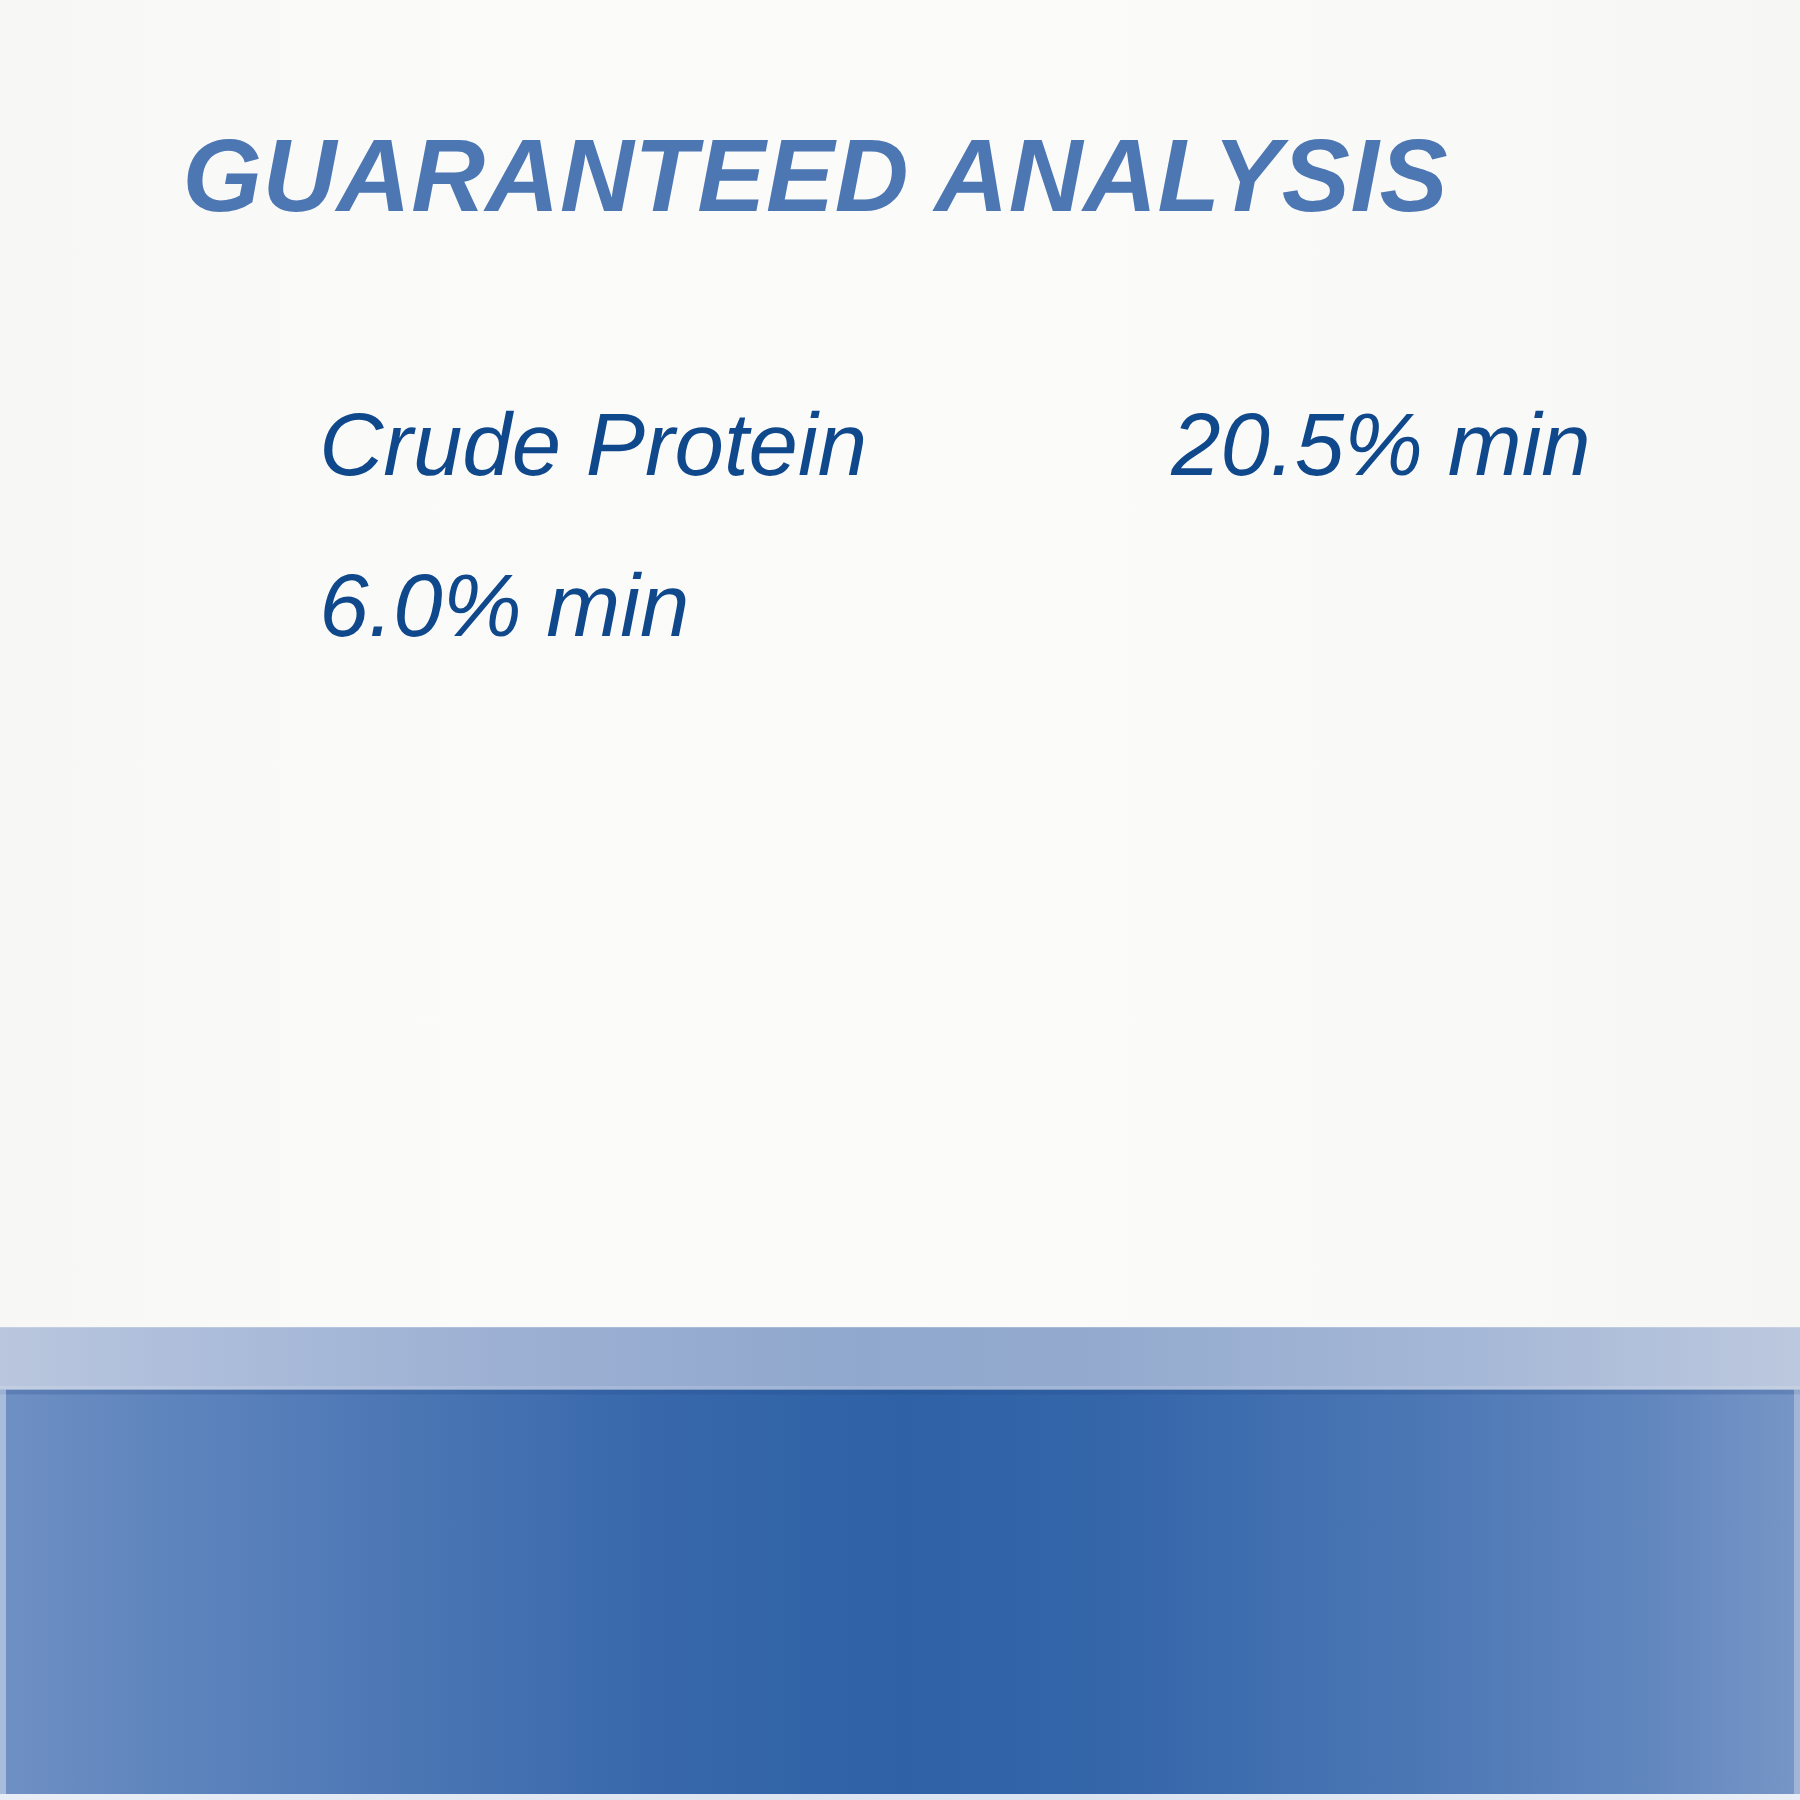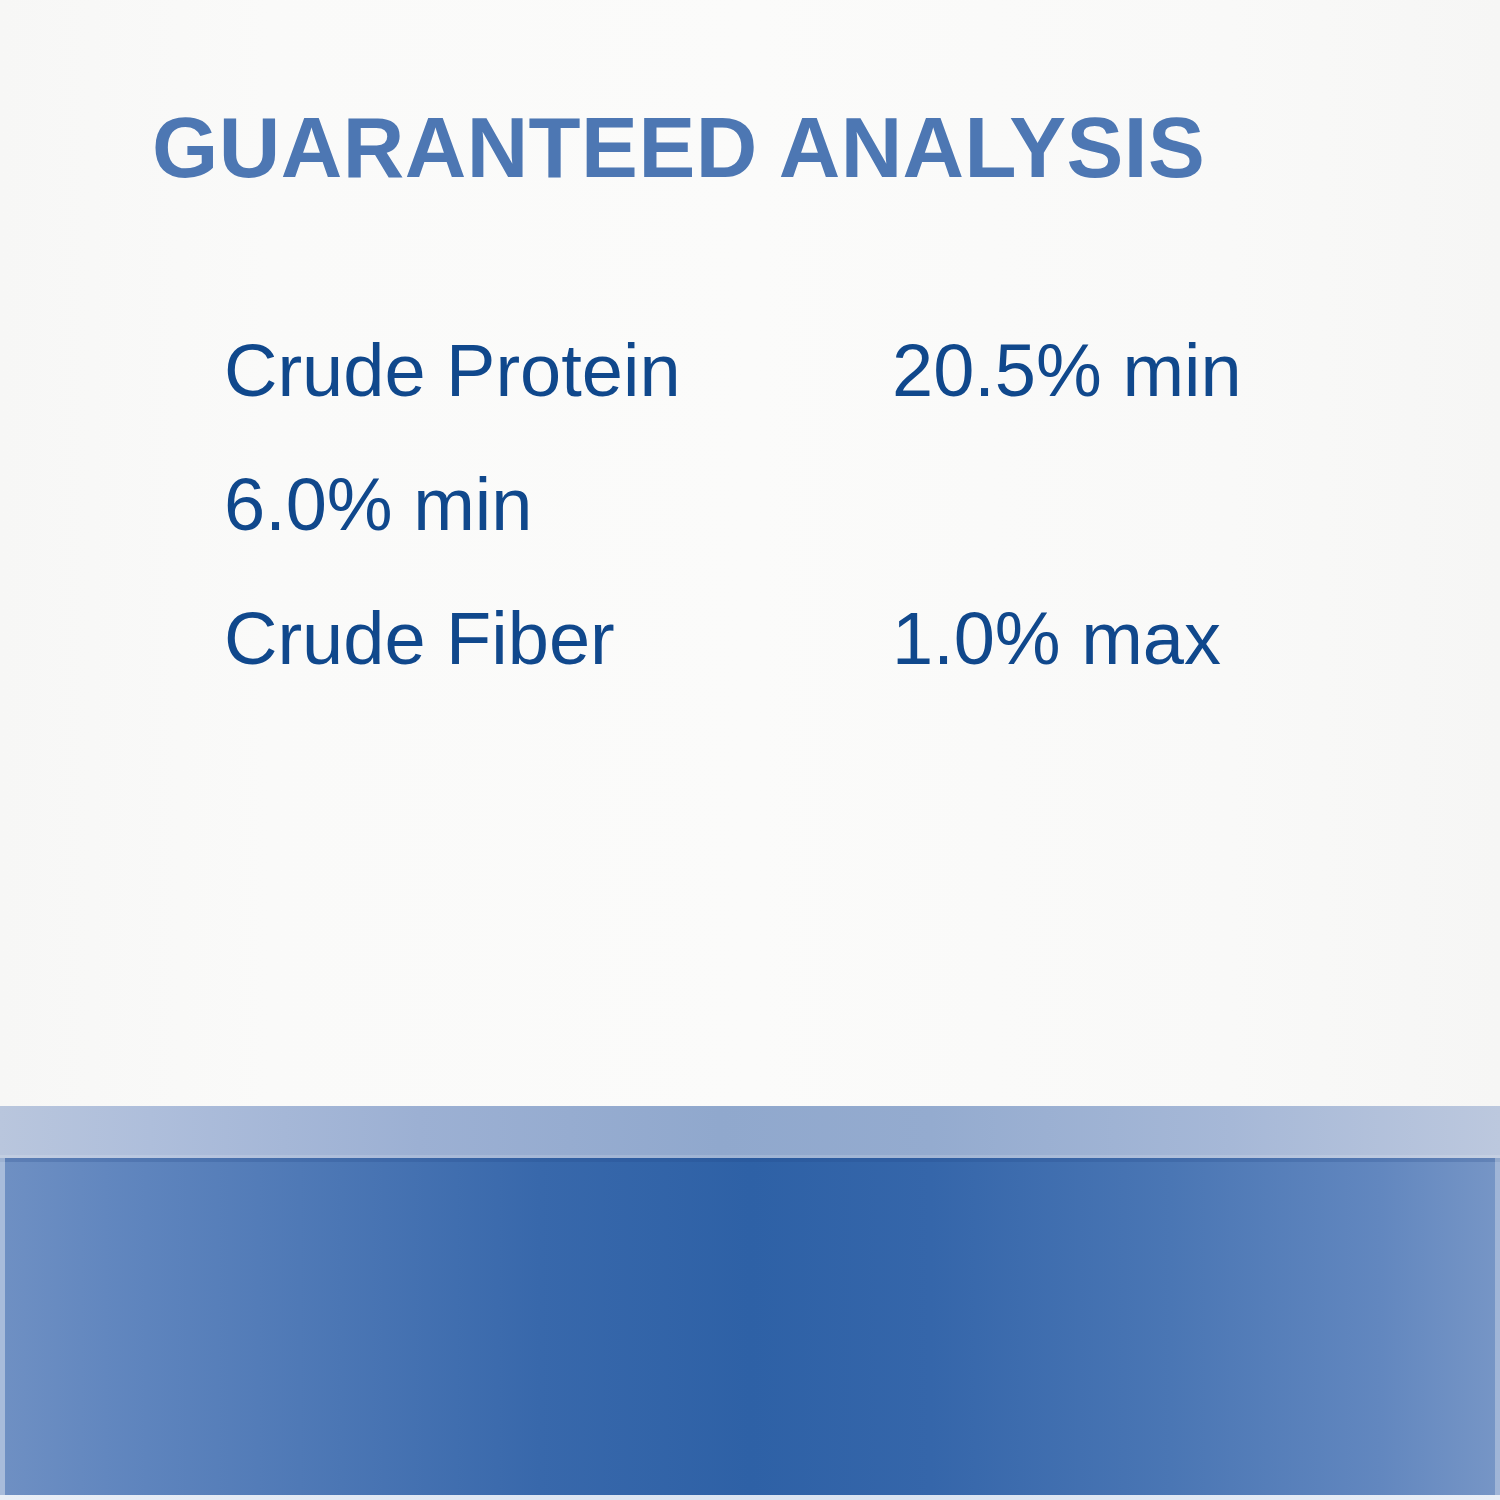--- a/index.html
+++ b/index.html
@@ -38,20 +38,21 @@
         #f6f6f5 100%);
     pointer-events: none;
   }
 
   .content {
     position: absolute;
     left: 0;
     top: 0;
     width: 1500px;
     height: 1106px;
+    font-style: italic;
   }
 
   .ga-title {
     position: absolute;
     left: 152px;
     top: 104px;
     font-size: 86px;
     line-height: 1;
     font-weight: 700;
     letter-spacing: 0.5px;
@@ -75,20 +76,21 @@
     height: 134px;
   }
 
   .ga-label,
   .ga-value {
     color: #10488c;
     font-size: 74px;
     line-height: 86px;
     font-weight: 400;
     white-space: nowrap;
+    margin-left: 42px;
   }
 
   .ga-label {
     width: 668px;
     flex: 0 0 668px;
   }
 
   .ga-value {
     flex: 1 1 auto;
   }
@@ -194,24 +196,20 @@
 
       <div class="ga-row">
         <div class="ga-label">Crude Protein</div>
         <div class="ga-value">20.5% min</div>
       </div>
 
       <div class="ga-row">
         <div class="ga-value">6.0% min</div>
       </div>
 
-      <div class="ga-row">
-        <div class="ga-label">Crude Fiber</div>
-        <div class="ga-value">1.0% max</div>
-      </div>
 
 
     </div>
   </div>
 
   <div class="band-light"></div>
   <div class="band-dark"></div>
   <div class="band-dark-topline"></div>
   <div class="band-left-edge"></div>
   <div class="band-right-edge"></div>

